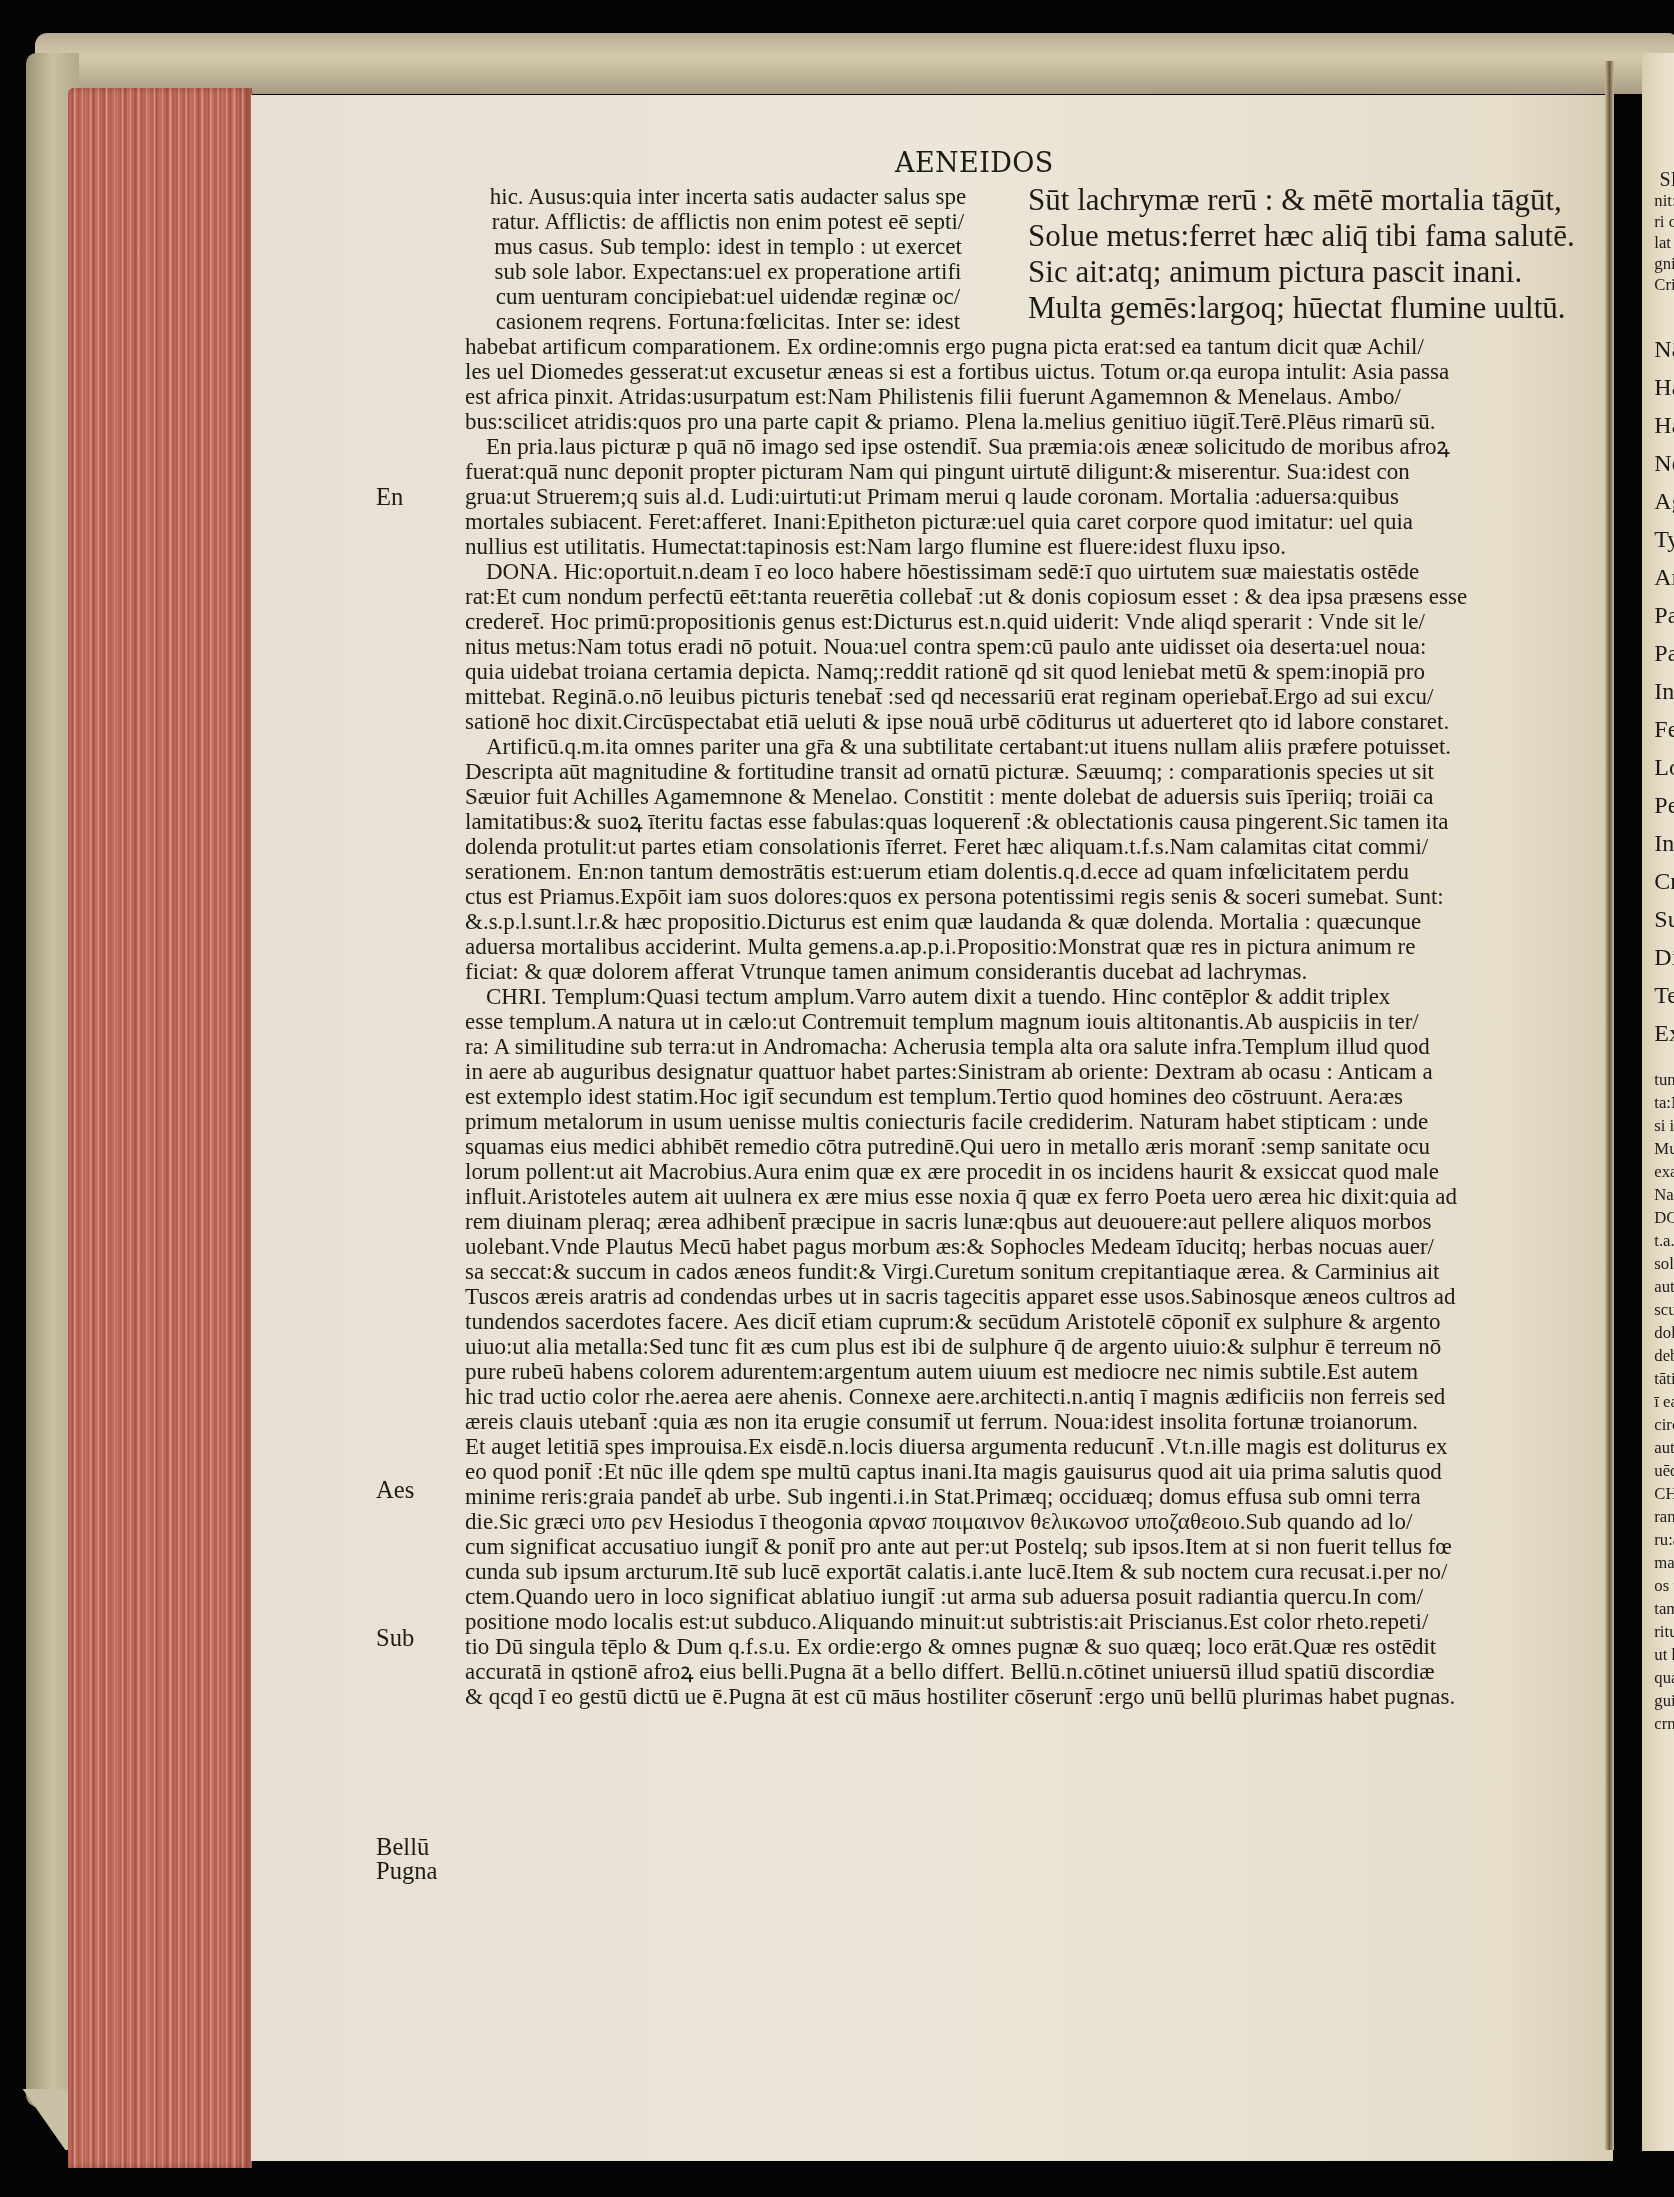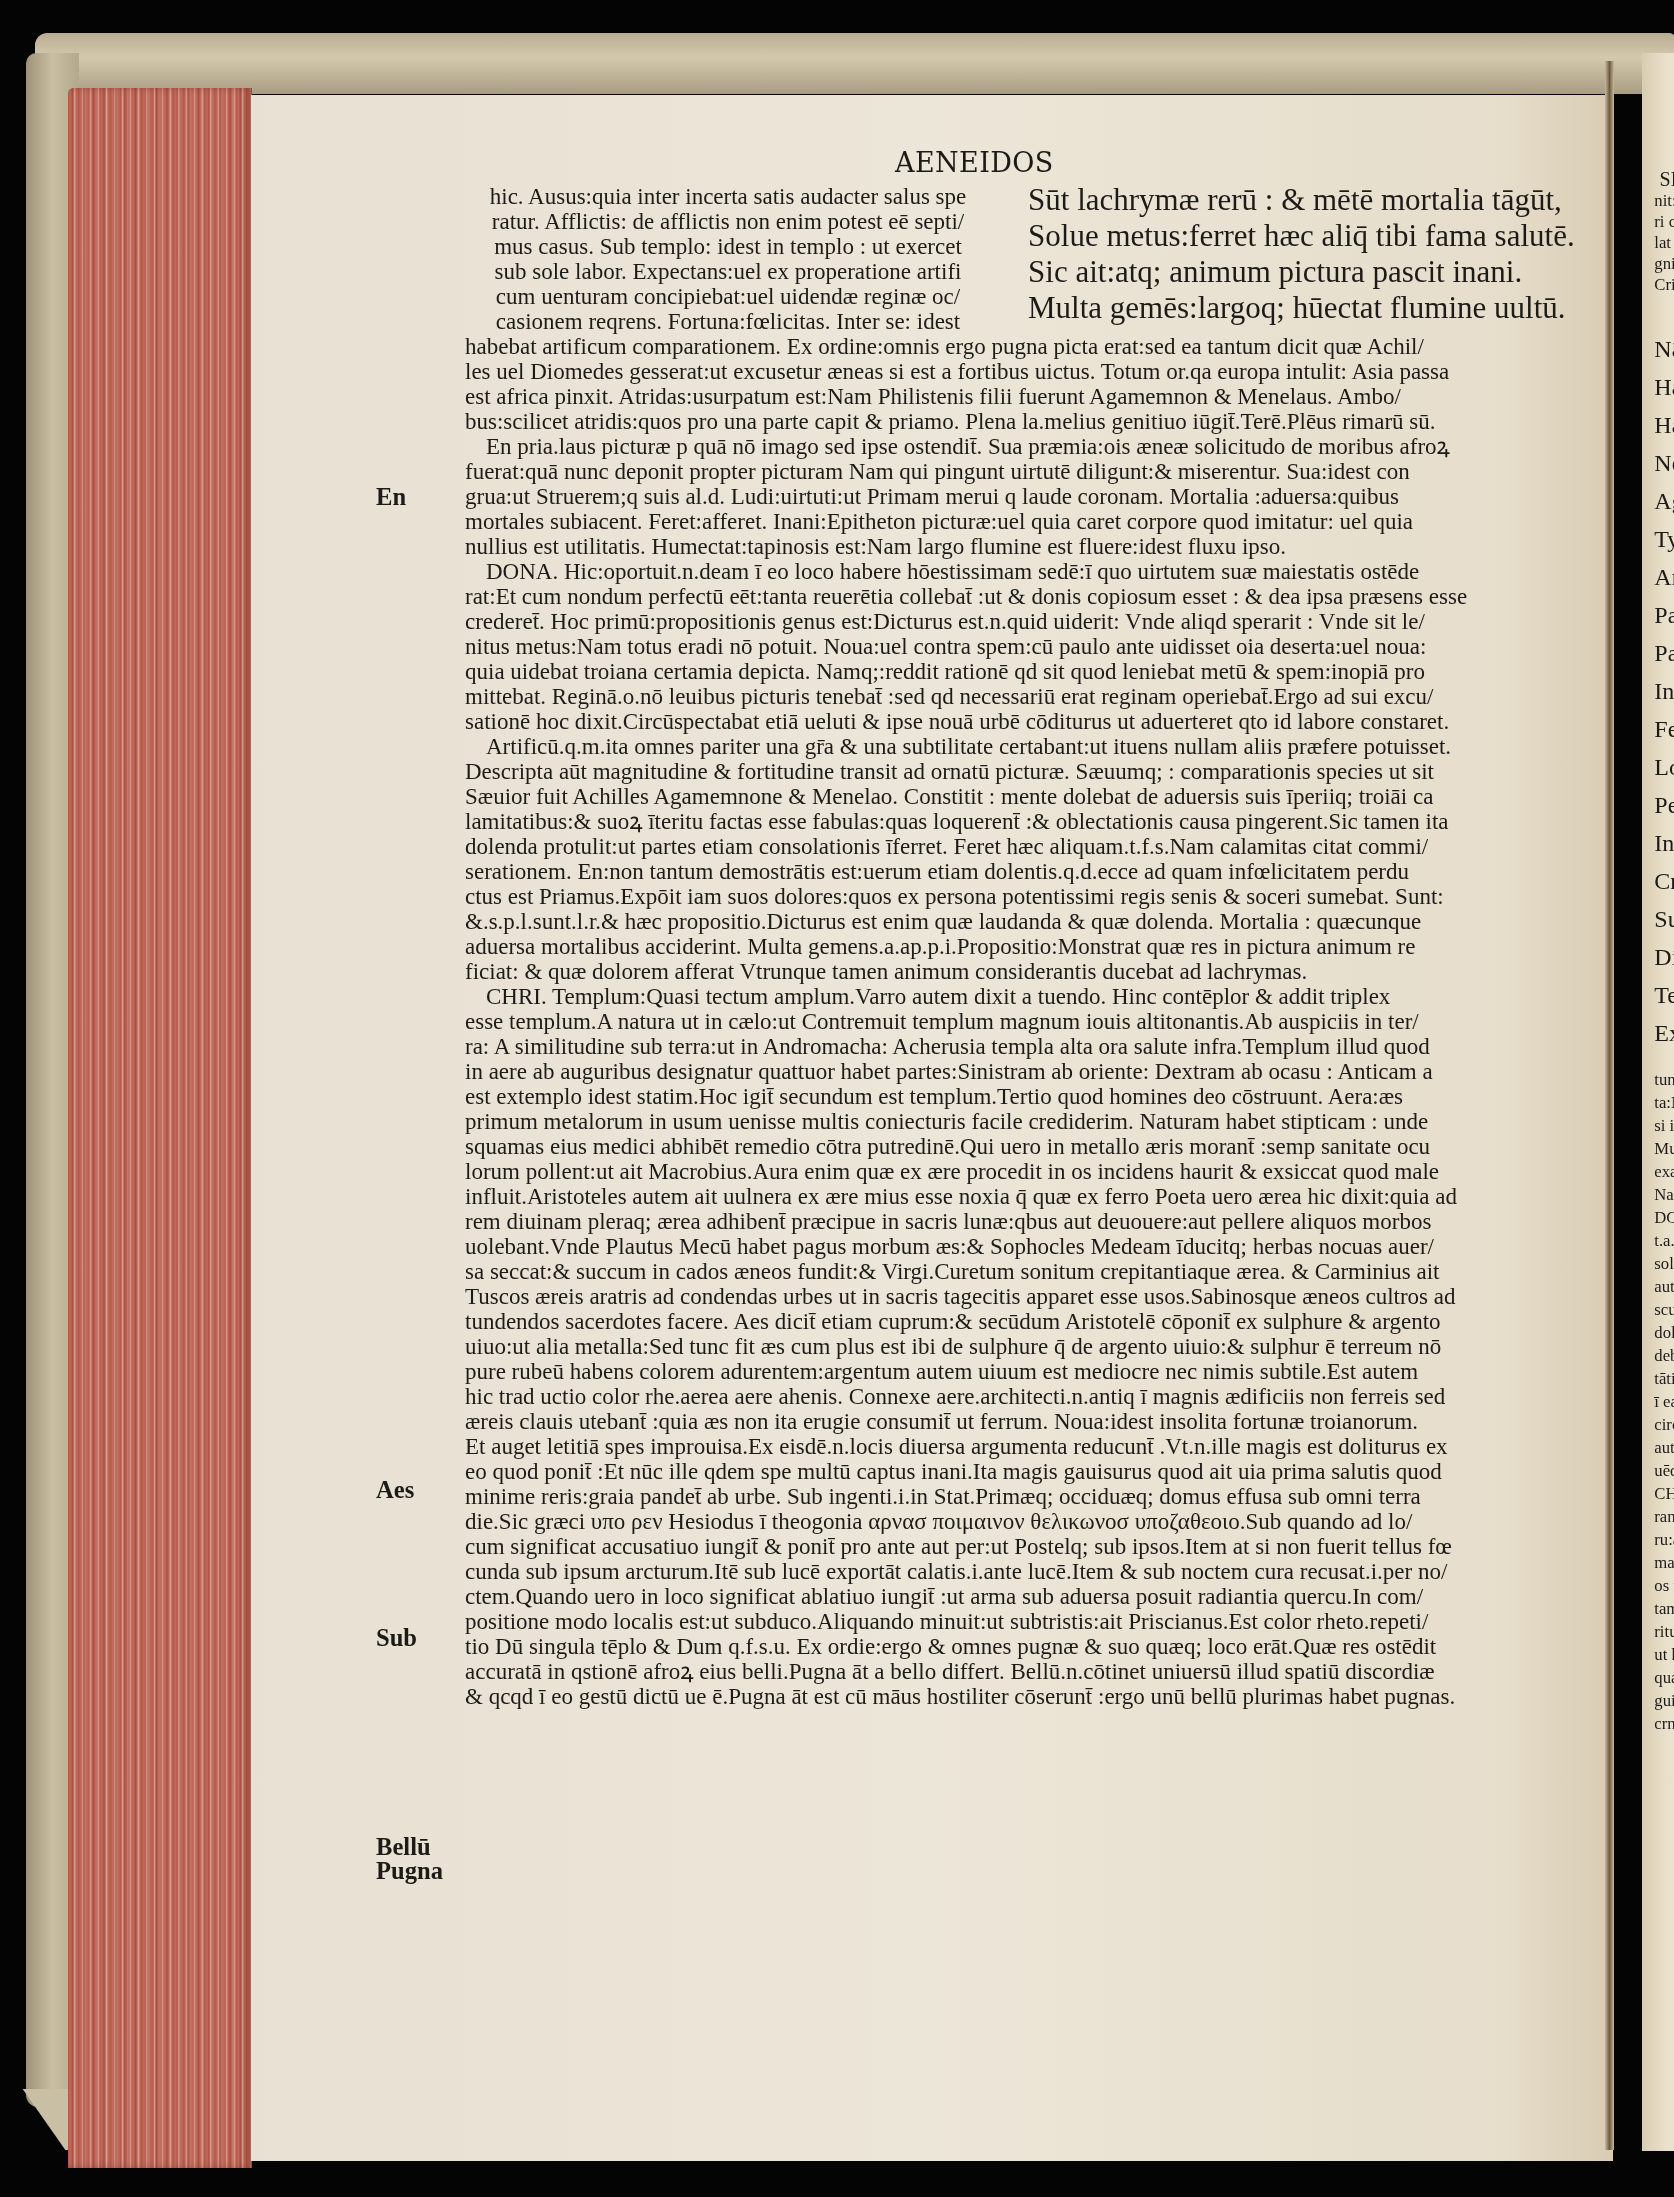--- a/index.html
+++ b/index.html
@@ -59,21 +59,20 @@
     margin-left: 37px; width: 562px;
     font-size: 31px; line-height: 36px; margin-top: -1.8px;
   }
   .line { white-space: nowrap; overflow: hidden; }
   .indent { padding-left: 21px; }
 
   .margin-note {
     position: absolute; left: 376px; color: #1d1b18;
     font-family: "Liberation Serif", "DejaVu Serif", serif;
     font-size: 24.6px;
-    font-weight: bold;
   }
 
   .right-strip {
     position: absolute; left: 12.3px; top: 0; width: 70px;
     color: #1d1b18; font-family: "Liberation Serif", "DejaVu Serif", serif;
   }
   .right-strip .l { white-space: nowrap; }
   .right-strip .small { font-size: 16.7px; line-height: 21px; }
   .right-strip .big { font-size: 24px; line-height: 38px; }
 </style>

